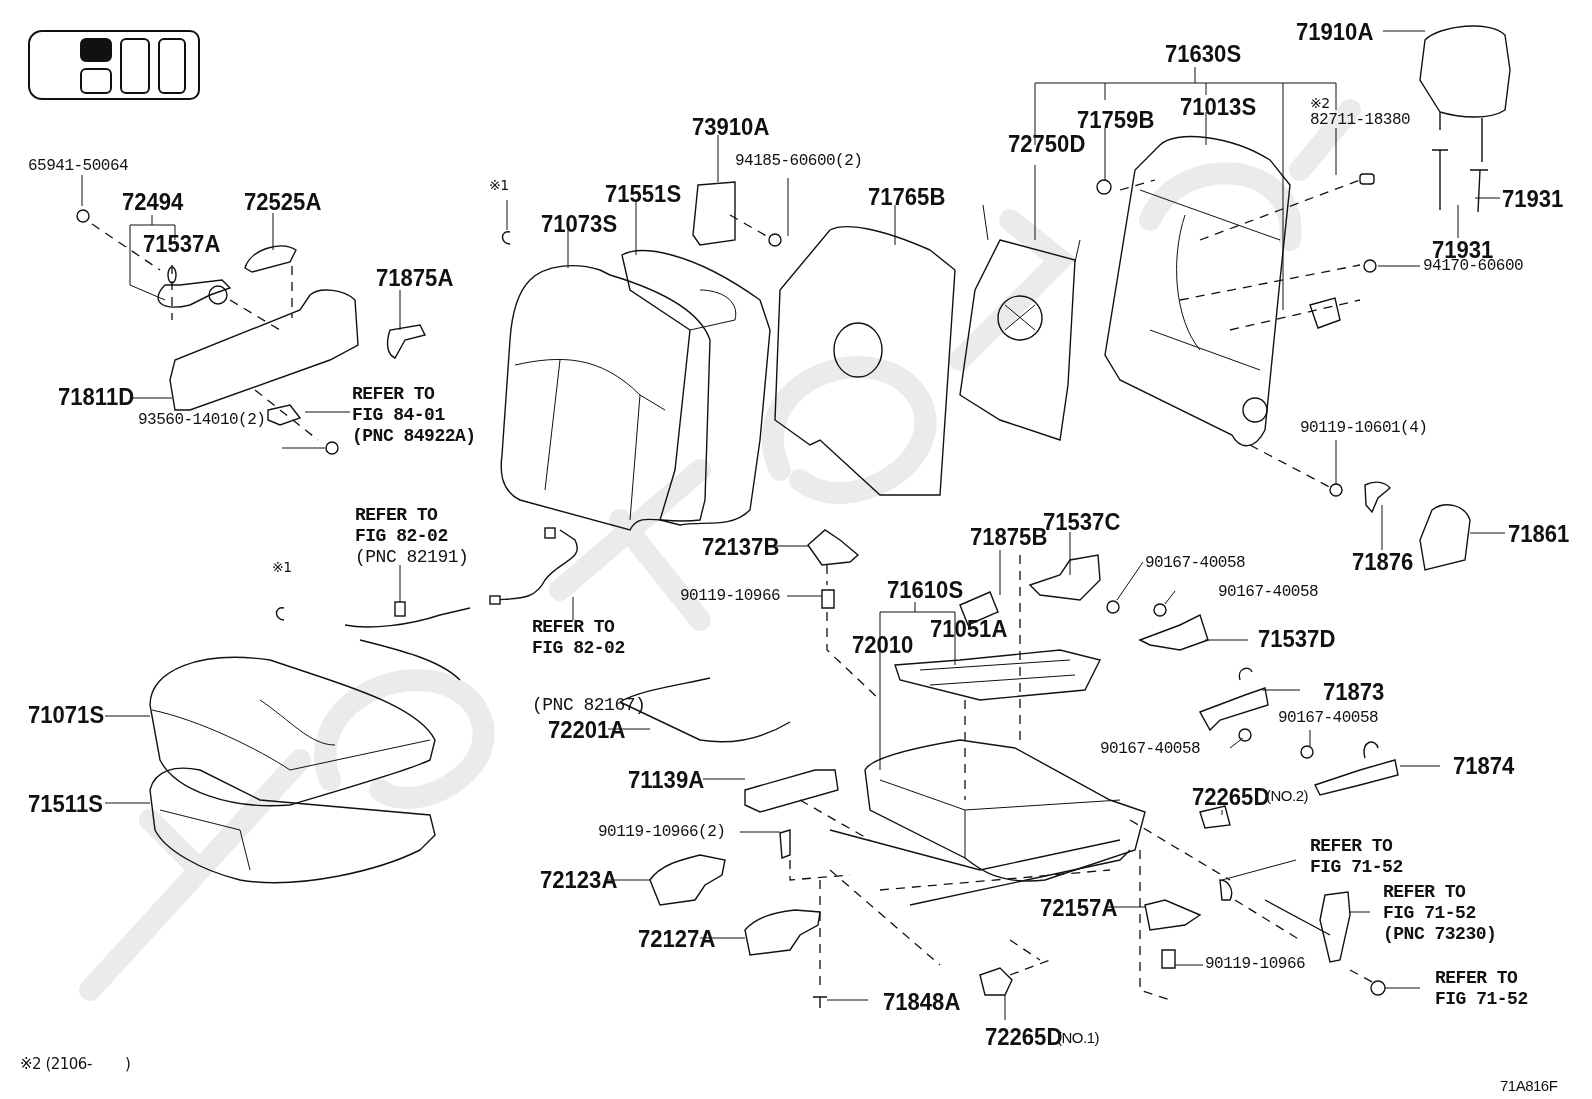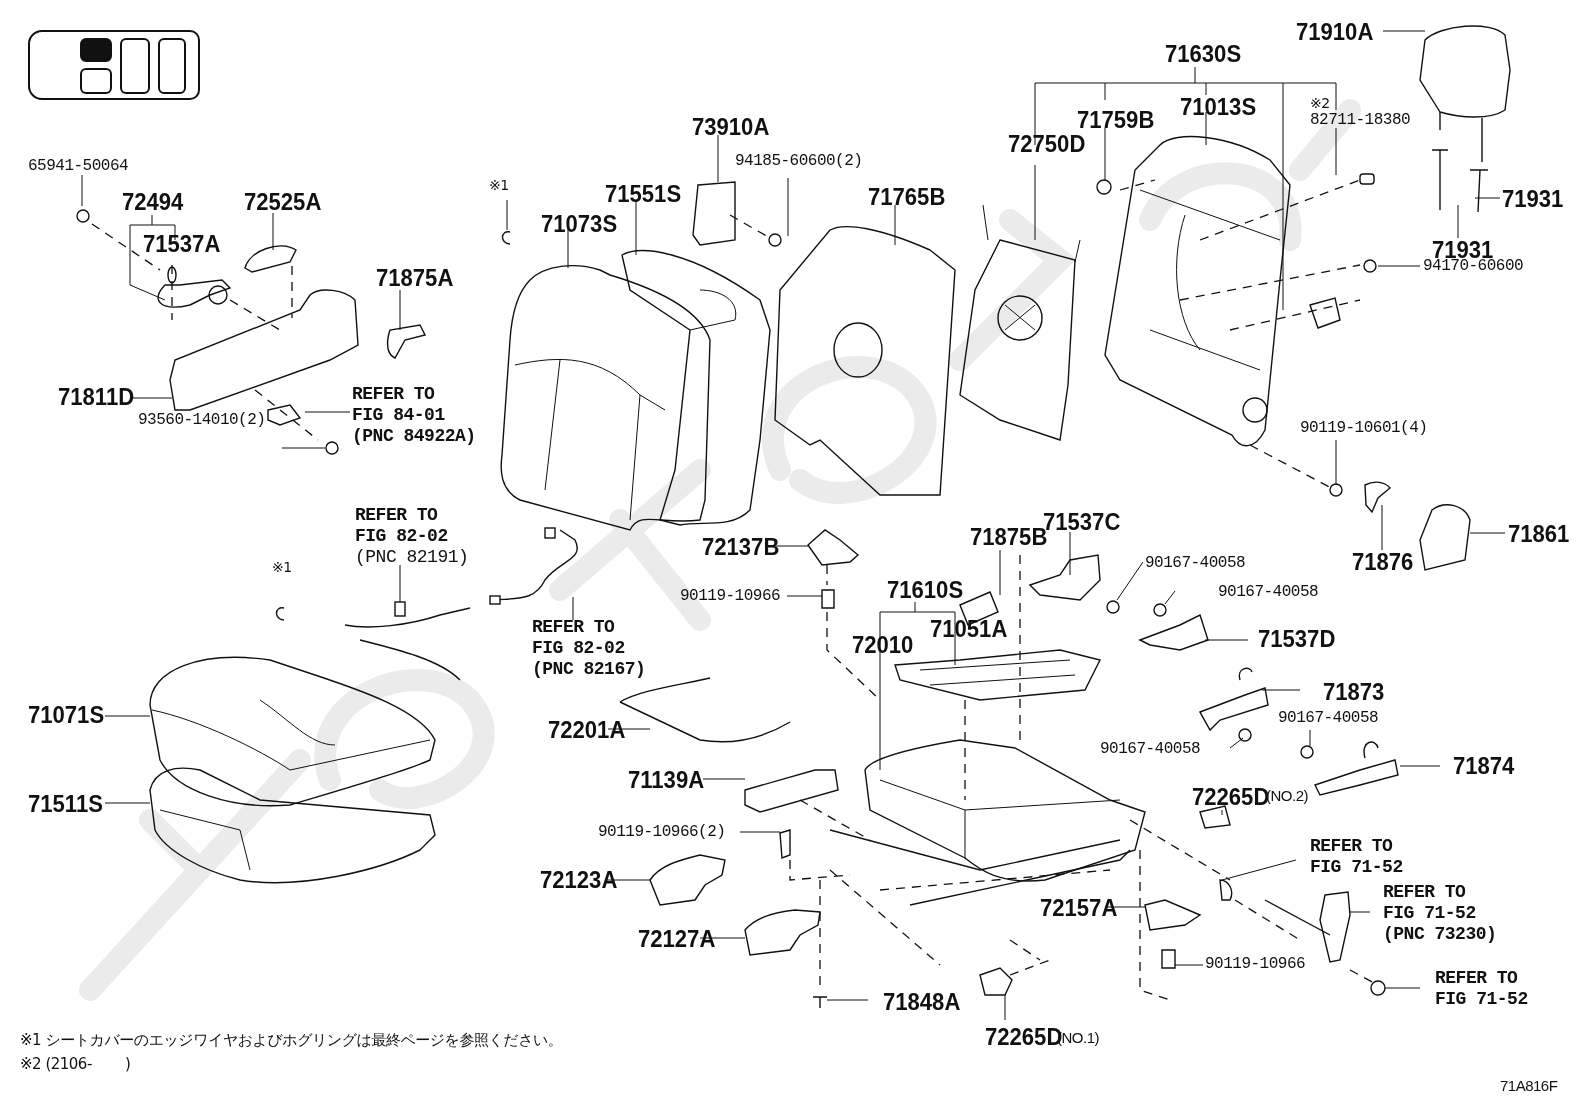--- a/index.html
+++ b/index.html
@@ -274,21 +274,21 @@
 
   <span class="lbl mark" style="left:272px;top:560px;">※1</span>
   <div class="lbl ref" style="left:355px;top:505px;">
     <div>REFER TO</div>
     <div>FIG 82-02</div>
     <div style="font-weight:normal;">(PNC 82191)</div>
   </div>
   <div class="lbl ref" style="left:532px;top:617px;">
     <div>REFER TO</div>
     <div>FIG 82-02</div>
-    <div style="font-weight:bold;">(PNC 82167)</div>
+    <div style="font-weight:normal;margin-top:36px;">(PNC 82167)</div>
   </div>
 
   <span class="lbl num" style="left:28px;top:703px;">71071S</span>
   <span class="lbl num" style="left:28px;top:792px;">71511S</span>
   <span class="lbl num" style="left:548px;top:718px;">72201A</span>
   <span class="lbl num" style="left:628px;top:768px;">71139A</span>
   <span class="lbl sm" style="left:598px;top:824px;text-align:center;">90119-10966(2)</span>
   <span class="lbl num" style="left:540px;top:868px;">72123A</span>
   <span class="lbl num" style="left:638px;top:927px;">72127A</span>
   <span class="lbl num" style="left:883px;top:990px;">71848A</span>
@@ -304,16 +304,15 @@
   <div class="lbl ref" style="left:1383px;top:882px;">
     <div>REFER TO</div>
     <div>FIG 71-52</div>
     <div>(PNC 73230)</div>
   </div>
   <div class="lbl ref" style="left:1435px;top:968px;">
     <div>REFER TO</div>
     <div>FIG 71-52</div>
   </div>
 
-  <div class="lbl jp" style="left:20px;top:1033px;">※1 シートカバーのエッジワイヤおよびホグリングは最終ページを参照ください。</div>
   <div class="lbl jp" style="left:20px;top:1057px;text-align:right;">※2 (2106-　　 )</div>
   <div class="lbl code" style="left:1500px;top:1078px;">71A816F</div>
 </div>
 
 </body></html>

